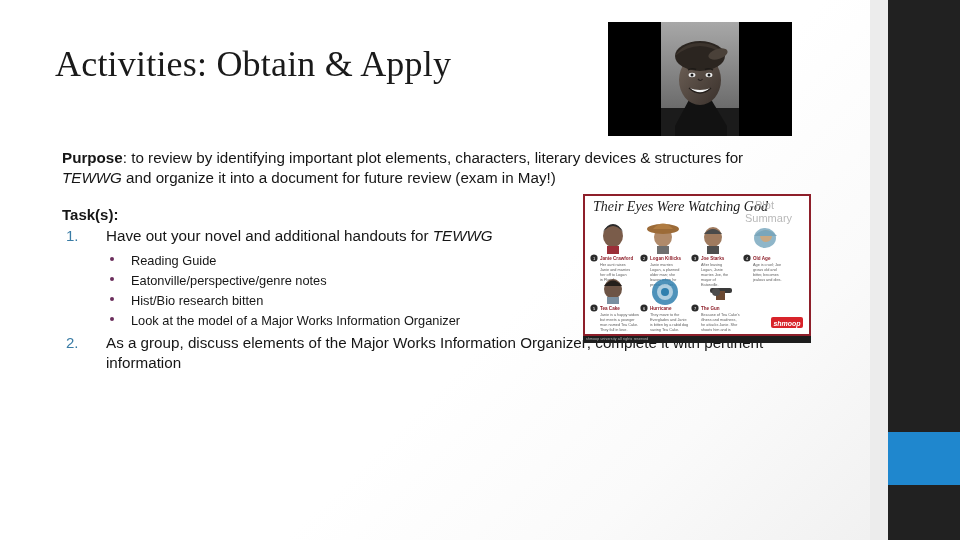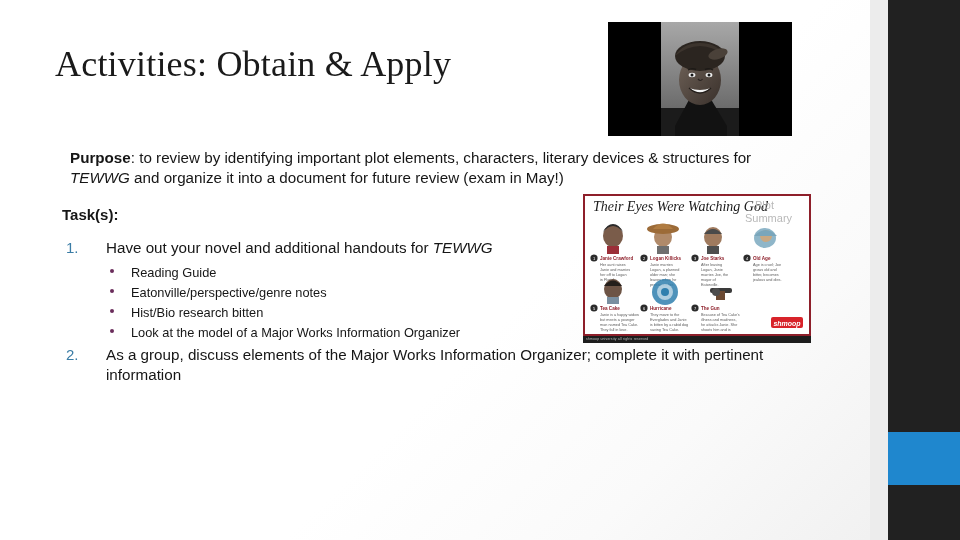--- a/index.html
+++ b/index.html
@@ -33,26 +33,26 @@
     font-family:"Liberation Serif",serif;
     font-size:36px;font-weight:400;color:#1a1a1a;
     letter-spacing:.2px;line-height:1.15;
   }
 
   
   .body-area{
     position:absolute;left:62px;top:148px;width:735px;
     color:#161616;font-size:15.2px;line-height:1.30;
   }
-  .para{margin:0 0 0 8px;}
+  .para{margin:0 0 0 0;}
   .para.purpose{margin-bottom:17px;}
   b{font-weight:700;}
   i{font-style:italic;}
 
-  .tasks-head{font-weight:700;font-size:15px;margin-bottom:14px;}
+  .tasks-head{font-weight:700;font-size:15px;margin-bottom:2px;}
 
   ol.tasklist{
     list-style:none;margin:0;padding:0;
   }
   ol.tasklist > li{
     position:relative;padding-left:44px;margin-bottom:1px;
     font-size:15.2px;line-height:1.32;
   }
   ol.tasklist > li .num{
     position:absolute;left:4px;top:0;

